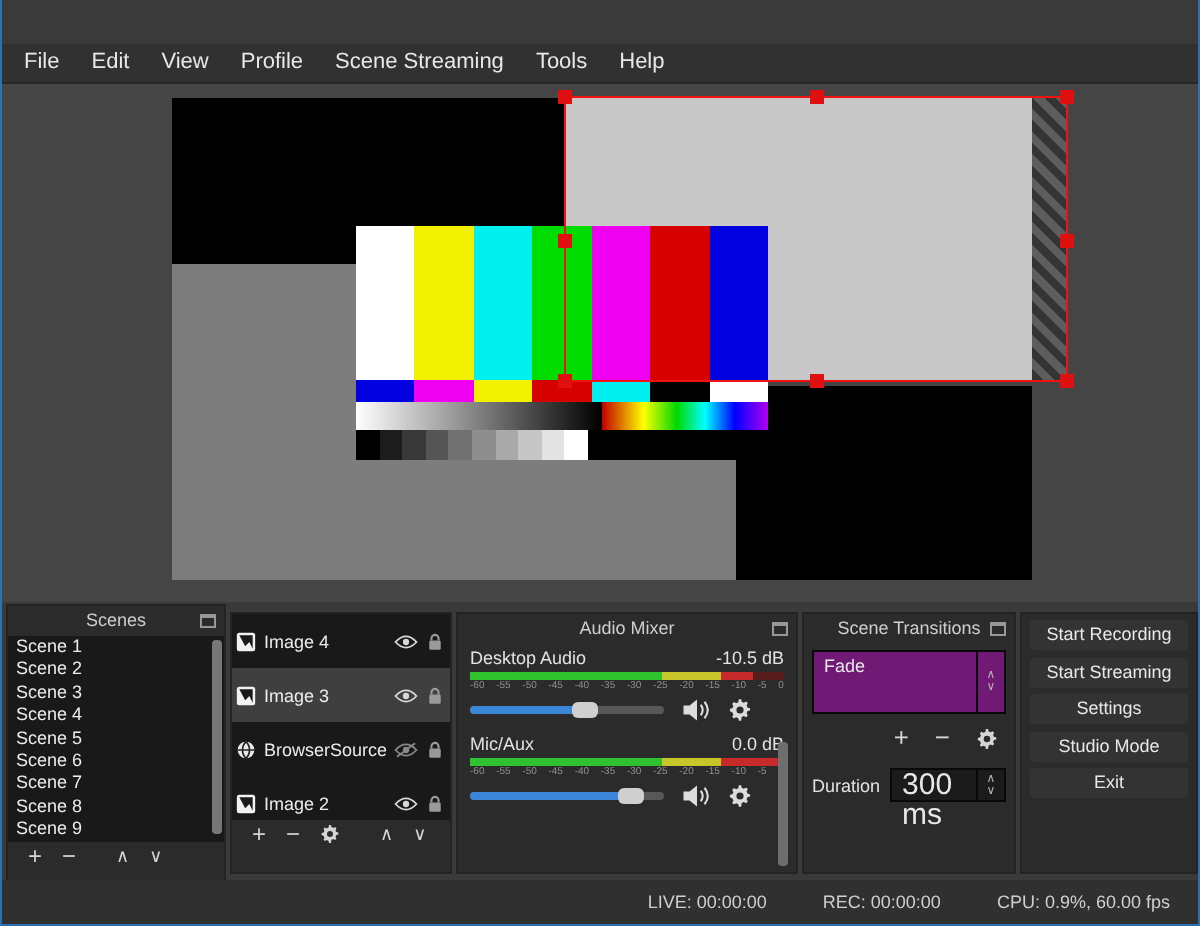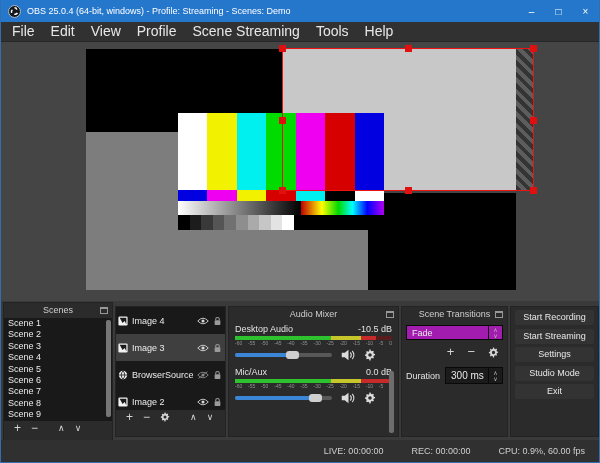--- a/index.html
+++ b/index.html
@@ -7,21 +7,21 @@
     font-family:"Liberation Sans",sans-serif;box-sizing:border-box;
     border-left:1px solid #2f70ae;border-right:1px solid #2f70ae;border-bottom:1px solid #2f70ae;}
   
   .titlebar{position:absolute;left:0;top:0;right:0;height:22px;background:#2577cb;display:flex;align-items:center;}
   .titlebar .logo{margin-left:7px;width:13px;height:13px;flex:none;}
   .titlebar .title{margin-left:6px;font-size:9px;color:#ffffff;white-space:nowrap;}
   .titlebar .spacer{flex:1;}
   .cap-btn{width:27px;height:22px;display:flex;align-items:center;justify-content:center;color:#ffffff;font-size:10px;}
   
   .menubar{position:absolute;left:0;top:22px;right:0;height:20px;background:#313131;display:flex;align-items:center;padding-left:3px;border-bottom:1px solid #272727;box-sizing:border-box;}
-  .menu-item{padding:16px 8px;font-size:14px;color:#e8e8e8;line-height:19px;}
+  .menu-item{padding:16px 8px;font-size:11px;color:#e8e8e8;line-height:19px;}
   
   .preview{position:absolute;left:0;top:42px;width:100%;height:259px;background:#454545;overflow:hidden;}
   .rect{position:absolute;}
   .r-black-a{left:85px;top:7px;width:196px;height:83px;background:#000;}
   .r-gray{left:85px;top:90px;width:282px;height:158px;background:#7d7d7d;}
   .r-black-b{left:367px;top:151px;width:148px;height:97px;background:#000;}
   .r-light{left:281px;top:7px;width:234px;height:141px;background:#c8c8c8;}
   .r-stripes{left:515px;top:7px;width:18px;height:141px;background:repeating-linear-gradient(45deg,#343434 0 4px,#5d5d5d 4px 8px);}
   
   .bars{position:absolute;left:177px;top:71px;width:206px;height:117px;}
@@ -71,58 +71,41 @@
   .ch-label-row{display:flex;justify-content:space-between;font-size:9px;color:#e3e3e3;padding:2px 6px 0 6px;}
   .meter{height:4px;margin:2px 6px 0 6px;background:#333;}
   .ticks{display:flex;justify-content:space-between;margin:0 6px;height:6px;font-size:5px;color:#909090;}
   .slider-row{display:flex;align-items:center;margin:3px 6px 4px 6px;padding-right:12px;}
   .slider{position:relative;width:97px;height:4px;background:#585858;border-radius:2px;flex:none;}
   .slider .fill{position:absolute;left:0;top:0;bottom:0;background:#3c86d8;border-radius:2px;}
   .slider .knob{position:absolute;top:-2px;width:13px;height:8px;background:#cfcfcf;border-radius:3px;}
   .slider-row .spk{margin-left:9px;flex:none;display:flex;}
   .slider-row .gear{margin-left:8px;flex:none;display:flex;}
   
-  .combo{margin:3px 4px 0 4px;height:15px;background:#a21caf;border:1px solid #090909;display:flex;box-sizing:border-box;}
+  .combo{margin:3px 4px 0 4px;height:32px;background:#701a75;border:1px solid #090909;display:flex;box-sizing:border-box;}
   .combo .cval{flex:1;font-size:9px;color:#e8e8e8;line-height:14px;padding-left:5px;}
   .spin{width:13px;border-left:1px solid #090909;display:flex;flex-direction:column;align-items:center;justify-content:center;color:#b5b5b5;font-size:6px;line-height:6px;}
   .trans-btns{display:flex;justify-content:flex-end;align-items:center;gap:13px;margin:6px 8px 0 0;color:#d5d5d5;}
   .trans-btns .tb-ico{padding:0;font-size:13px;}
   .dur-row{display:flex;align-items:center;margin:9px 4px 0 4px;}
   .dur-row .dlabel{font-size:9px;color:#e3e3e3;flex:none;}
   .dur-box{flex:1;margin-left:5px;height:17px;background:#1b1b1b;border:1px solid #090909;display:flex;box-sizing:border-box;}
-  .dur-box .dval{flex:1;font-size:10px;color:#e8e8e8;line-height:15px;padding-left:5px;}
+  .dur-box .dval{flex:1;font-size:15px;color:#e8e8e8;line-height:15px;padding-left:5px;}
   
   .ctrl-body{padding:3px 4px;}
   .ctrl-btn{height:15px;margin-bottom:3.5px;background:#333333;border-radius:2px;text-align:center;font-size:9px;line-height:15px;color:#e8e8e8;}
   
   .statusbar{position:absolute;left:0;bottom:0;width:100%;height:22px;background:#303030;display:flex;align-items:center;justify-content:flex-end;gap:28px;padding-right:14px;box-sizing:border-box;font-size:9px;color:#cfcfcf;}
   svg{display:block;}
 </style>
 </head>
 <body>
 
 <div class="window">
 
-  <div class="titlebar">
-    <span class="logo">
-      <svg viewBox="0 0 14 14" width="13" height="13">
-        <circle cx="7" cy="7" r="6.4" fill="#15181b" stroke="#c9ced3" stroke-width="0.9"></circle>
-        <g fill="#ffffff">
-          <path d="M7 2.2a3.4 3.4 0 0 1 3.3 2.6l-1.6.4A1.8 1.8 0 0 0 7 3.9z"></path>
-          <path d="M3.1 8.6a3.4 3.4 0 0 1 1.2-4l.9 1.4a1.8 1.8 0 0 0-.5 2.3z"></path>
-          <path d="M10.9 8.9a3.4 3.4 0 0 1-4.4 1.5l.7-1.5a1.8 1.8 0 0 0 2.2-.7z"></path>
-        </g>
-      </svg>
-    </span>
-    <span class="title">OBS 25.0.4 (64-bit, windows) - Profile: Streaming - Scenes: Demo</span>
-    <span class="spacer"></span>
-    <span class="cap-btn">–</span>
-    <span class="cap-btn">□</span>
-    <span class="cap-btn">×</span>
-  </div>
 
   <div class="menubar">
     <span class="menu-item">File</span>
     <span class="menu-item">Edit</span>
     <span class="menu-item">View</span>
     <span class="menu-item">Profile</span>
     <span class="menu-item">Scene Streaming</span>
     <span class="menu-item">Tools</span>
     <span class="menu-item">Help</span>
   </div>

